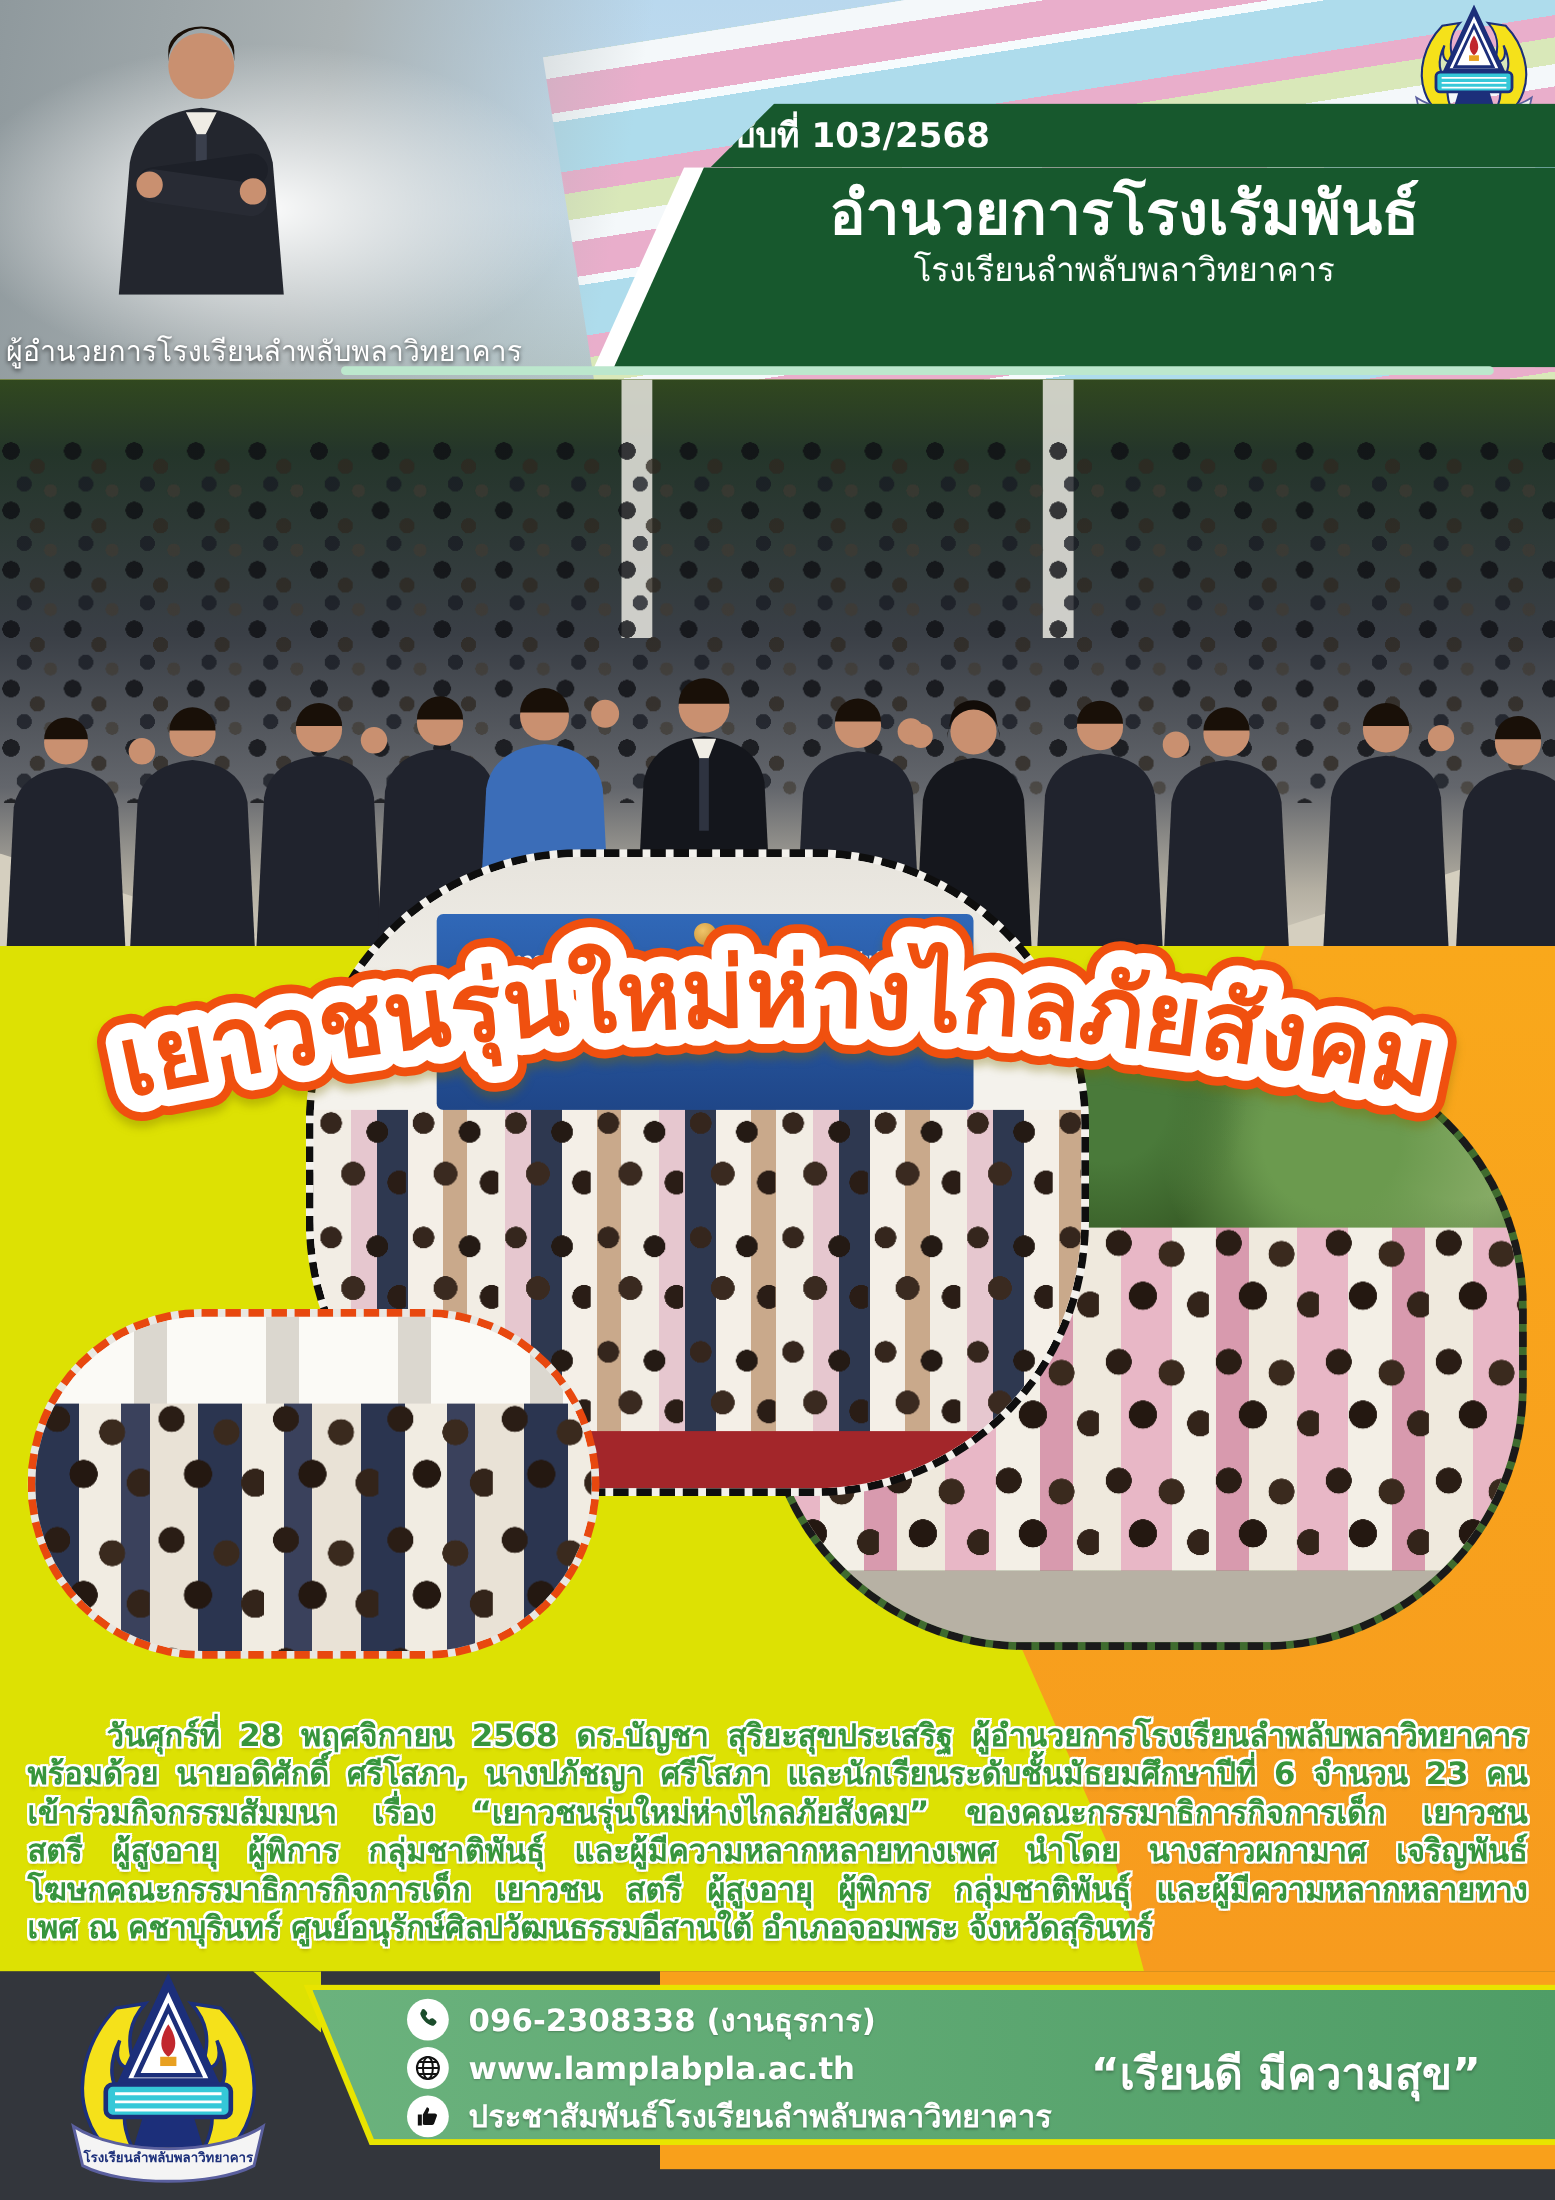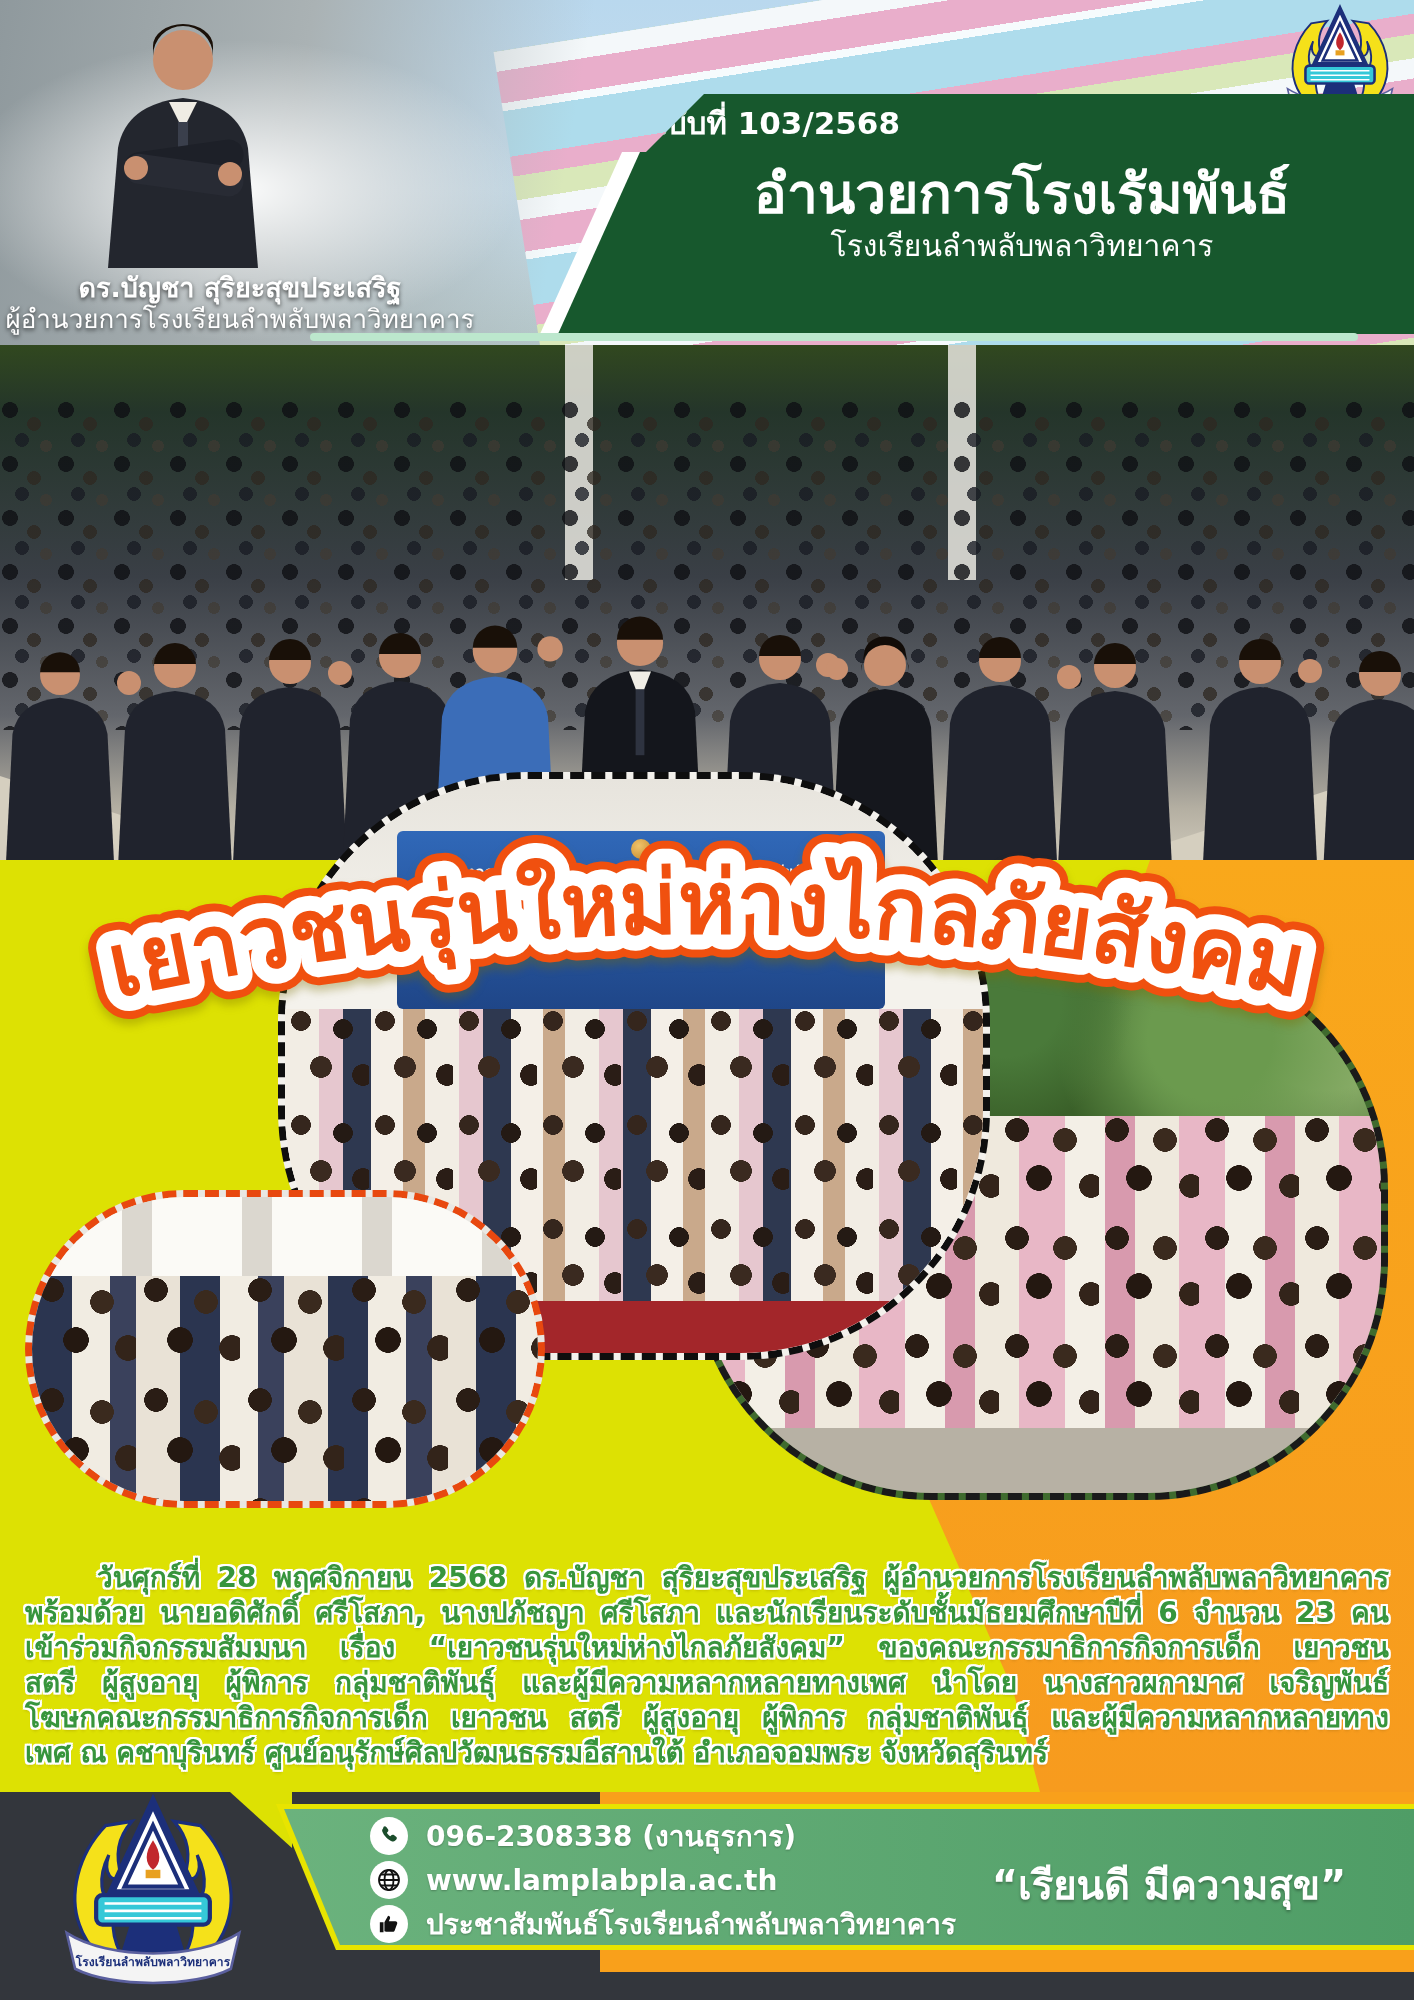--- a/index.html
+++ b/index.html
@@ -183,21 +183,20 @@
       <circle cx="105" cy="42" r="30" fill="#c99070"></circle>
       <path d="M75,38 a30,30 0 0 1 60,0 l0,-10 a30,22 0 0 0 -60,0 z" fill="#1a1008"></path>
       <path d="M30,250 L40,130 Q48,86 105,80 Q162,86 170,130 L180,250 Z" fill="#23262e"></path>
       <polygon points="91,84 105,112 119,84" fill="#efece4"></polygon>
       <rect x="100" y="104" width="10" height="26" fill="#3a3f4c"></rect>
       <rect x="46" y="128" width="120" height="30" rx="15" fill="#1d2028" transform="rotate(-8 105 143)"></rect>
       <rect x="46" y="142" width="120" height="30" rx="15" fill="#282b34" transform="rotate(8 105 157)"></rect>
       <circle cx="58" cy="150" r="12" fill="#c99070"></circle>
       <circle cx="152" cy="156" r="12" fill="#c99070"></circle>
     </svg>
-    <div class="director-name">ดร.บัญชา สุริยะสุขประเสริฐ</div>
     <div class="director-title">ผู้อำนวยการโรงเรียนลำพลับพลาวิทยาคาร</div>
 
     <svg class="crest-topright" viewBox="0 0 200 190">
       <use href="#crest"></use>
     </svg>
 
     <div class="issue-badge">
       <span>ฉบับที่ 103/2568</span>
     </div>
     <div class="masthead-edge"></div>

